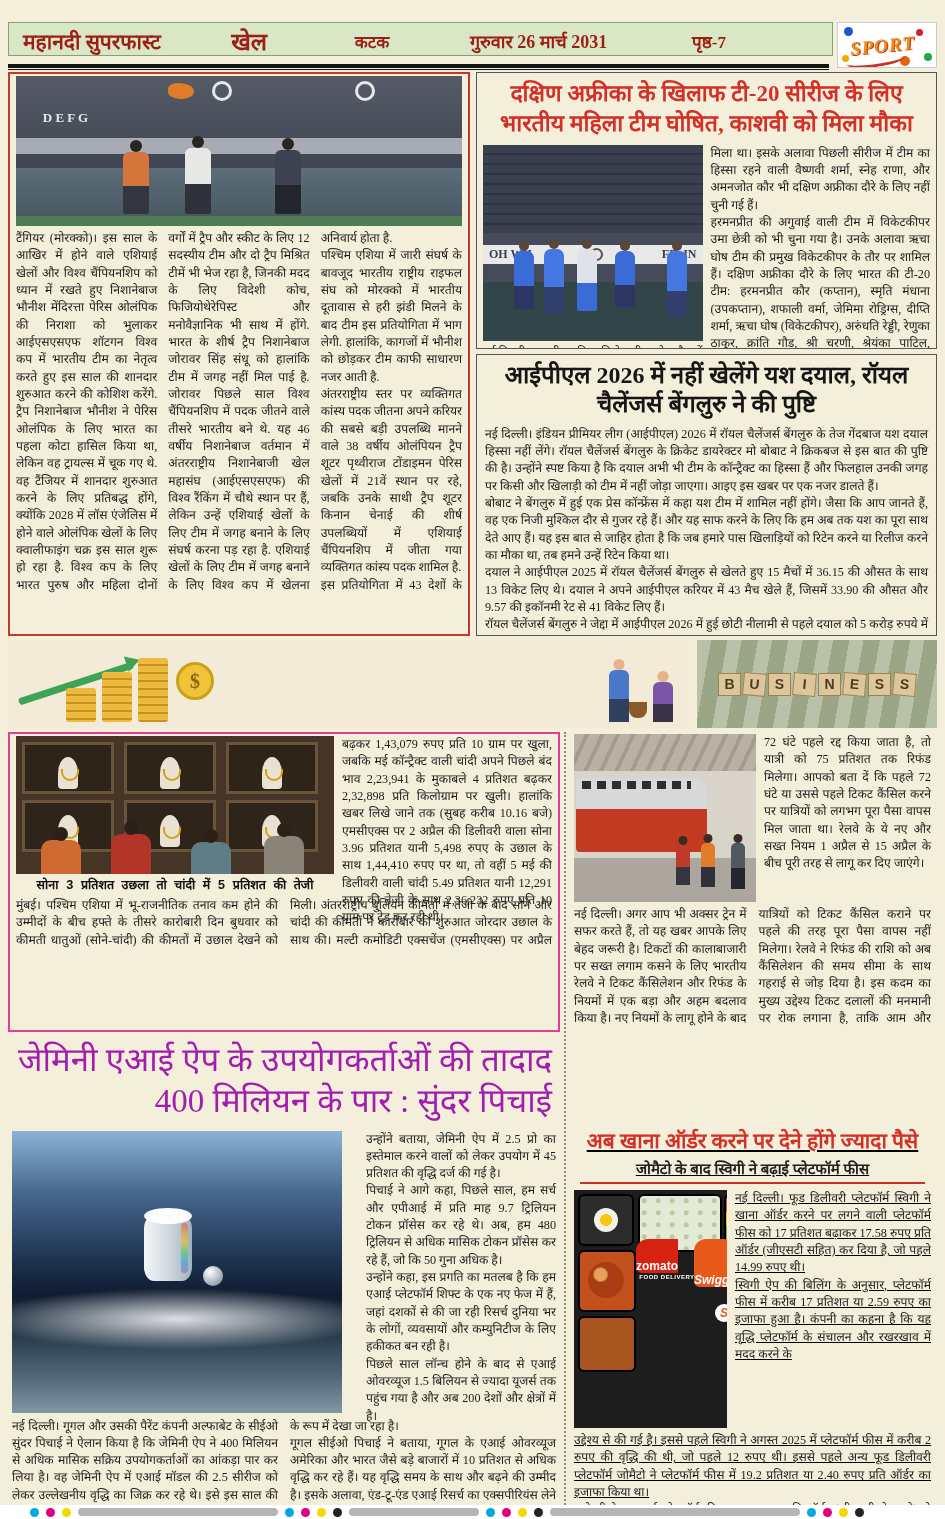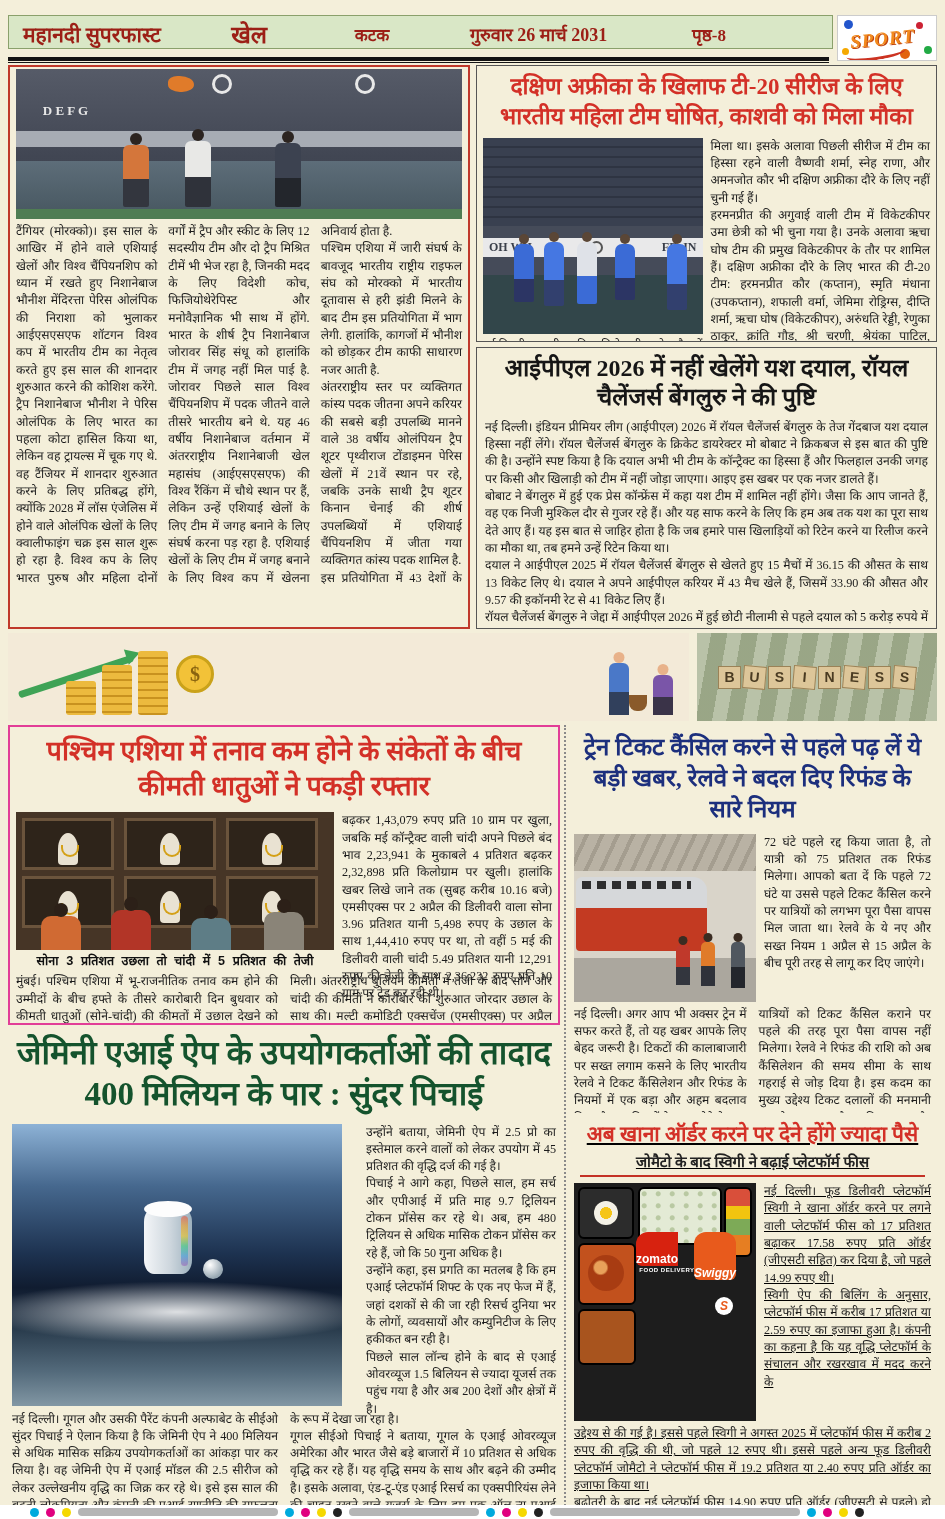--- a/index.html
+++ b/index.html
@@ -1,18 +1,18 @@
 <!DOCTYPE html>
 <html><head>
 <meta charset="utf-8">
 <style>
   * { margin:0; padding:0; box-sizing:border-box; }
   html,body { width:945px; }
   body { font-family:"Liberation Serif", serif; background:#f4efda; height:1519px; overflow:hidden; }
-  .page { width:945px; height:1519px; padding:9px 8px; position:relative; }
+  .page { width:945px; height:1519px; padding:16px 8px; position:relative; }
 
   
   .masthead { display:flex; align-items:flex-start; padding-top:6px; height:48px; }
   .mast-green { position:relative; flex:1; height:34px; background:#d9e7c6; border:1px solid #8aa06b; }
   .mast-green span { position:absolute; top:4px; color:#9c1f16; font-weight:bold; white-space:nowrap; }
   .m-paper { left:14px; font-size:21px; }
   .m-section { left:27%; font-size:24px; top:1px !important; }
   .m-city { left:42%; font-size:17px; top:7px !important; }
   .m-date { left:56%; font-size:18px; top:6px !important; }
   .m-page { left:83%; font-size:17px; top:7px !important; }
@@ -33,21 +33,21 @@
   .art { background:#f4efda; overflow:hidden; }
   .body-text { font-size:12.2px; line-height:1.42; text-align:justify; white-space:pre-line; color:#1b1b1b; }
   .cols-2 { column-count:2; column-gap:12px; }
   .cols-3 { column-count:3; column-gap:11px; }
 
   .hl-blue  { color:#20339b; font-size:31px; line-height:1.25; text-align:center; font-weight:bold; padding:6px 4px 8px; }
   .hl-red   { color:#d33027; font-size:23px; line-height:1.3; text-align:center; font-weight:bold; padding:5px 4px 6px; }
   .hl-black { color:#161616; font-size:24px; line-height:1.2; text-align:center; font-weight:bold; padding:5px 2px 7px; }
   .hl-red2  { color:#d33027; font-size:27px; line-height:1.3; text-align:center; font-weight:bold; padding:5px 6px 8px; }
   .hl-navy  { color:#1c2f7d; font-size:24px; line-height:1.3; text-align:center; font-weight:bold; padding:5px 4px 8px; }
-  .hl-big   { color:#14532d; font-size:33px; line-height:1.25; text-align:center; font-weight:bold; padding:6px 4px 8px; }
+  .hl-big   { color:#a21caf; font-size:33px; line-height:1.25; text-align:right; font-weight:normal; padding:6px 4px 8px; }
   .hl-red3  { color:#d33027; font-size:21px; text-align:center; font-weight:bold; padding:4px 2px 2px; }
   .subhead  { color:#222; font-size:15px; text-align:center; font-weight:bold; padding:2px 0 4px; border-bottom:2px solid #c43226; margin:0 6px 6px; }
 
   
   .top-row { display:flex; gap:6px; height:564px; margin-top:2px; }
   .shoot-box { width:462px; border:2px solid #c0392b; padding:2px 6px; }
   .right-col { width:461px; display:flex; flex-direction:column; gap:5px; }
   .cricket-box { height:277px; border:1px solid #555; padding:1px 6px; }
   .ipl-box { height:282px; border:1px solid #555; padding:1px 8px; }
 
@@ -148,21 +148,21 @@
   .tr-yellow { position:absolute; left:0; bottom:22%; width:100%; height:5px; background:#e8c832; }
   .tp { position:absolute; width:14px; border-radius:5px 5px 0 0; }
   .tp i { position:absolute; left:50%; top:-9px; transform:translateX(-50%); width:9px; height:9px; background:#3a2c22; border-radius:50%; display:block; }
   .tp1{ left:56%; bottom:10%; height:40px; background:linear-gradient(#c0392b 55%, #33363e 55%);}
   .tp2{ left:70%; bottom:9%; height:44px; background:linear-gradient(#e07b2a 55%, #2f323a 55%);}
   .tp3{ left:86%; bottom:8%; height:46px; background:linear-gradient(#50575f 55%, #23262c 55%);}
   .train-row .body-text { flex:1; }
 
   .food-box { height:412px; padding:2px 2px;text-decoration:underline; }
   .food-row { display:flex; gap:8px; margin-bottom:4px; }
-  .ph-food { position:relative; width:182px; height:238px; flex:none; background:#1d1d1d; overflow:hidden; }
+  .ph-food { position:relative; width:153px; height:238px; flex:none; background:#1d1d1d; overflow:hidden; }
   .ft { position:absolute; border-radius:6px; border:2px solid #000; }
   .ft1 { left:4px; top:4px; width:56px; height:52px; background:#2c2c2c; }
   .ft1::after { content:""; position:absolute; left:14px; top:12px; width:24px; height:24px; background:radial-gradient(circle,#f5c518 0 34%, #f4f1e6 36%); border-radius:50%; }
   .ft2 { left:64px; top:4px; width:84px; height:58px; background:radial-gradient(circle at 30% 40%, #b9c9a2 2px, transparent 3px) 0 0/14px 12px, #e3ead5; }
   .ft3 { left:150px; top:4px; width:28px; height:70px; background:linear-gradient(#d94f3a 0 25%, #f1c40f 25% 45%, #7daa57 45% 70%, #e67e22 70%); }
   .ft4 { left:4px; top:60px; width:58px; height:62px; background:#c2511d; }
   .ft4::after { content:""; position:absolute; left:8px; top:10px; width:36px; height:36px; background:radial-gradient(circle at 35% 35%, #e8a15a 6px, #a83c12 8px); border-radius:50%; }
   .ft5 { left:4px; top:126px; width:58px; height:56px; background:#a8541e; }
   .rider { position:absolute; }
   .helmet { width:30px; height:30px; border-radius:50%; margin:0 auto; }
@@ -187,21 +187,21 @@
 <body>
 
 <div class="page">
 
   <header class="masthead">
     <div class="mast-green">
       <span class="m-paper">महानदी सुपरफास्ट</span>
       <span class="m-section">खेल</span>
       <span class="m-city">कटक</span>
       <span class="m-date">गुरुवार 26 मार्च 2031</span>
-      <span class="m-page">पृष्ठ-8</span>
+      <span class="m-page">पृष्ठ-7</span>
     </div>
     <div class="sport-logo">
       <span class="dot sl1"></span>
       <span class="dot sl2"></span>
       <span class="dot sl3"></span>
       <span class="dot sl4"></span>
       <span class="dot sl5"></span>
       <span class="swoosh"></span>
       <b>SPORT</b>
     </div>
@@ -317,21 +317,20 @@
         <span class="tile">N</span>
         <span class="tile tilt">E</span>
         <span class="tile">S</span>
         <span class="tile tilt">S</span>
       </div>
   </div>
 
   <div class="lower">
     <div class="low-left">
       <section class="art metals-box">
-        <h2 class="hl-red2">पश्चिम एशिया में तनाव कम होने के संकेतों के बीच कीमती धातुओं ने पकड़ी रफ्तार</h2>
         <div class="met-row">
           <figure>
             <div class="ph-jewel">
               <span class="shelf s1">
                   <span class="bust"></span>
                 </span>
               <span class="shelf s2">
                   <span class="bust"></span>
                 </span>
               <span class="shelf s3">
@@ -386,21 +385,20 @@
         </div>
         <div class="body-text cols-2" style="height:108px;">नई दिल्ली। गूगल और उसकी पैरेंट कंपनी अल्फाबेट के सीईओ सुंदर पिचाई ने ऐलान किया है कि जेमिनी ऐप ने 400 मिलियन से अधिक मासिक सक्रिय उपयोगकर्ताओं का आंकड़ा पार कर लिया है। वह जेमिनी ऐप में एआई मॉडल की 2.5 सीरीज को लेकर उल्लेखनीय वृद्धि का जिक्र कर रहे थे। इसे इस साल की बढ़ती लोकप्रियता और कंपनी की एआई रणनीति की सफलता के रूप में देखा जा रहा है।
 गूगल सीईओ पिचाई ने बताया, गूगल के एआई ओवरव्यूज अमेरिका और भारत जैसे बड़े बाजारों में 10 प्रतिशत से अधिक वृद्धि कर रहे हैं। यह वृद्धि समय के साथ और बढ़ने की उम्मीद है। इसके अलावा, एंड-टू-एंड एआई रिसर्च का एक्सपीरियंस लेने की चाहत रखने वाले यूजर्स के लिए हम एक ऑल-न्यू एआई मोड पेश करने जा रहे हैं।
 गूगल ने एआई मोड के रूप में सर्च अनुभव को पूरी तरह नया रूप देने की घोषणा की है। यह मोड लंबे और जटिल सवालों को प्रोसेस करता है, जिससे उपयोगकर्ता लंबे सवाल पूछ सकते हैं। शुरुआती परीक्षणों में पाया गया कि यूजर्स ट्रेडिशनल सर्च की तुलना में 2 से 3 गुना लंबे सवाल पूछ रहे हैं।
 गूगल सीईओ ने कहा, मुझे ये बताते हुए खुशी हो रही है कि एआई मोड की सुविधा अमेरिका में सभी यूजर्स के लिए शुरू हो चुकी है। लेटेस्ट जेमिनी मॉडल के साथ हमारे एआई रिस्पॉन्स क्वालिटी और एक्यूरेसी को लेकर बेहतरीन फीडबैक मिले हैं। यह पैरलल थिंकिंग टेक्नीक्स के साथ थिंकिंग और रीजनिंग में लेटेस्ट कटिंग-एज रिसर्च का इस्तेमाल करता है।</div>
       </section>
     </div>
 
     <div class="low-right">
       <section class="art train-box">
-        <h2 class="hl-navy">ट्रेन टिकट कैंसिल करने से पहले पढ़ लें ये बड़ी खबर, रेलवे ने बदल दिए रिफंड के सारे नियम</h2>
         <div class="train-row">
           <div class="ph-train">
             <span class="tr-roof"></span>
             <span class="tr-body"></span>
             <span class="tr-win"></span>
             <span class="tr-yellow"></span>
             <span class="tr-plat"></span>
             <span class="tp tp1">
                 <i></i>
               </span>

